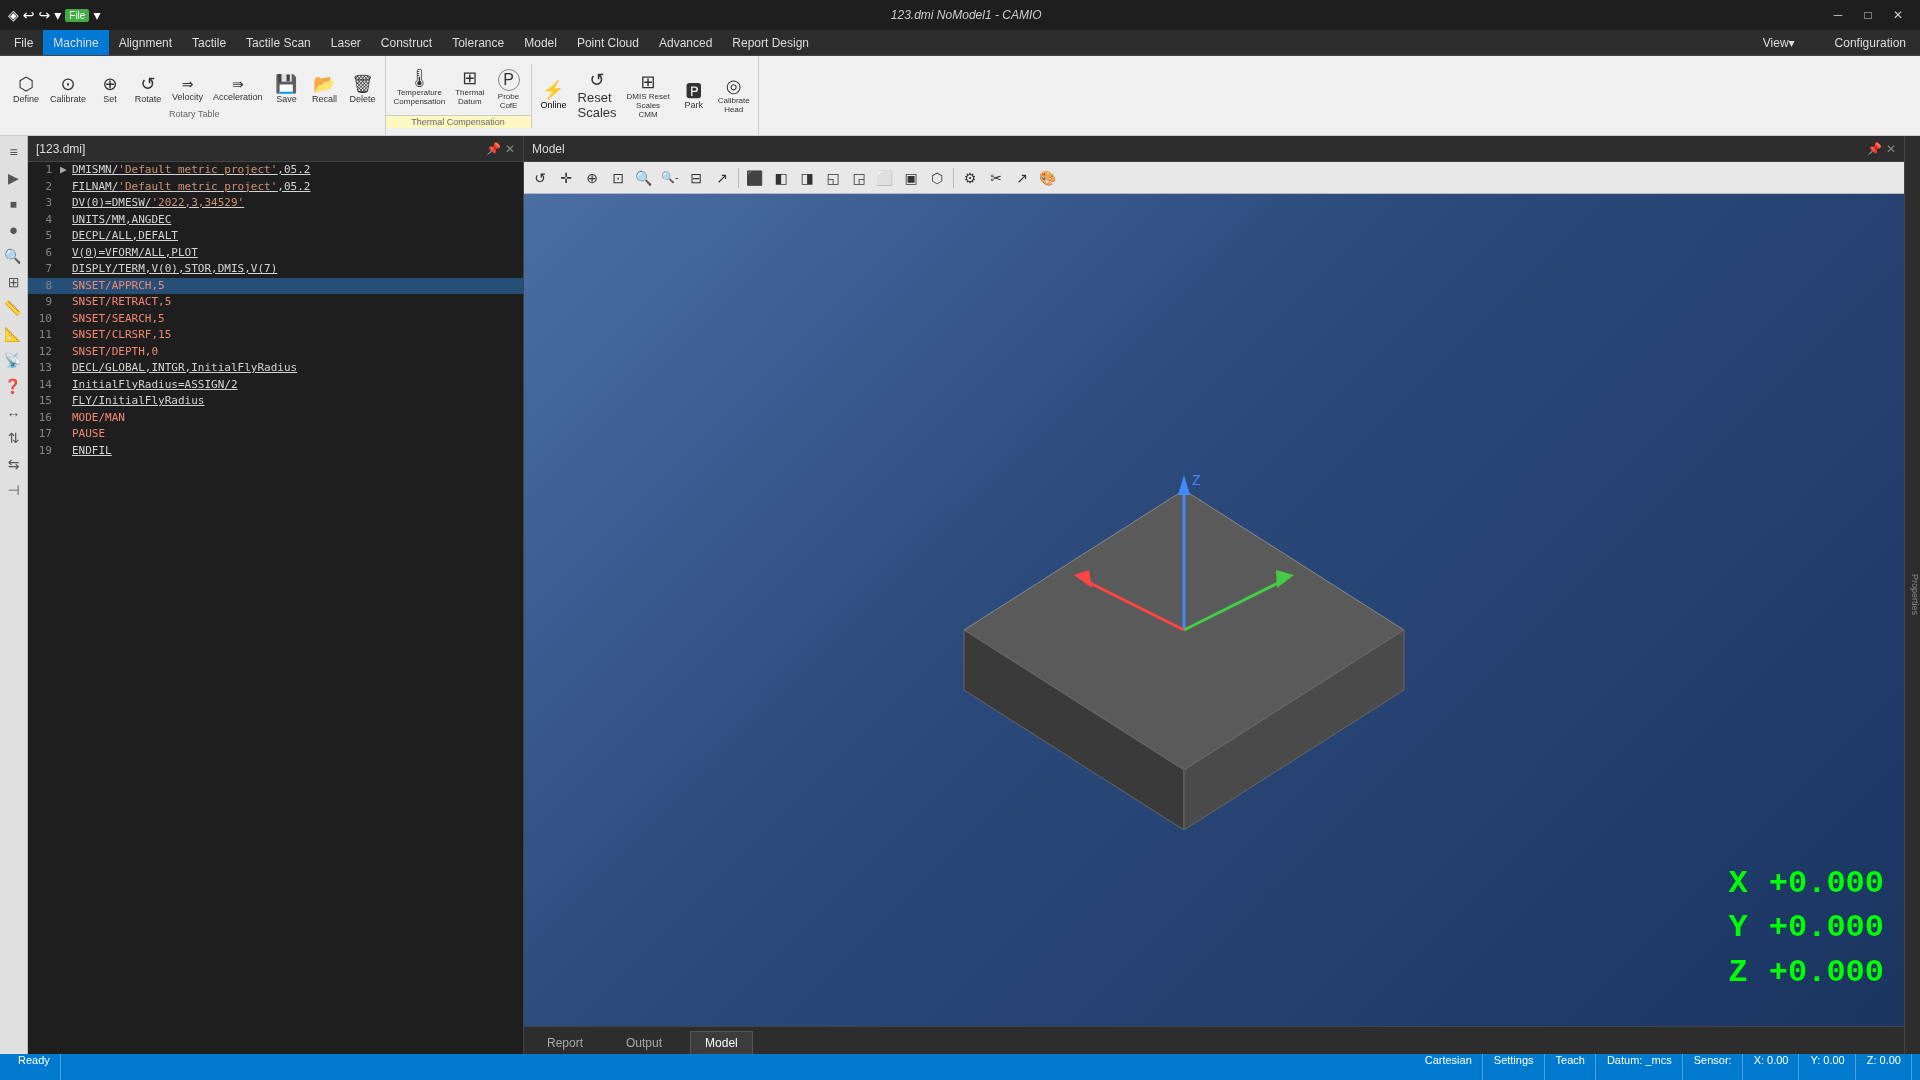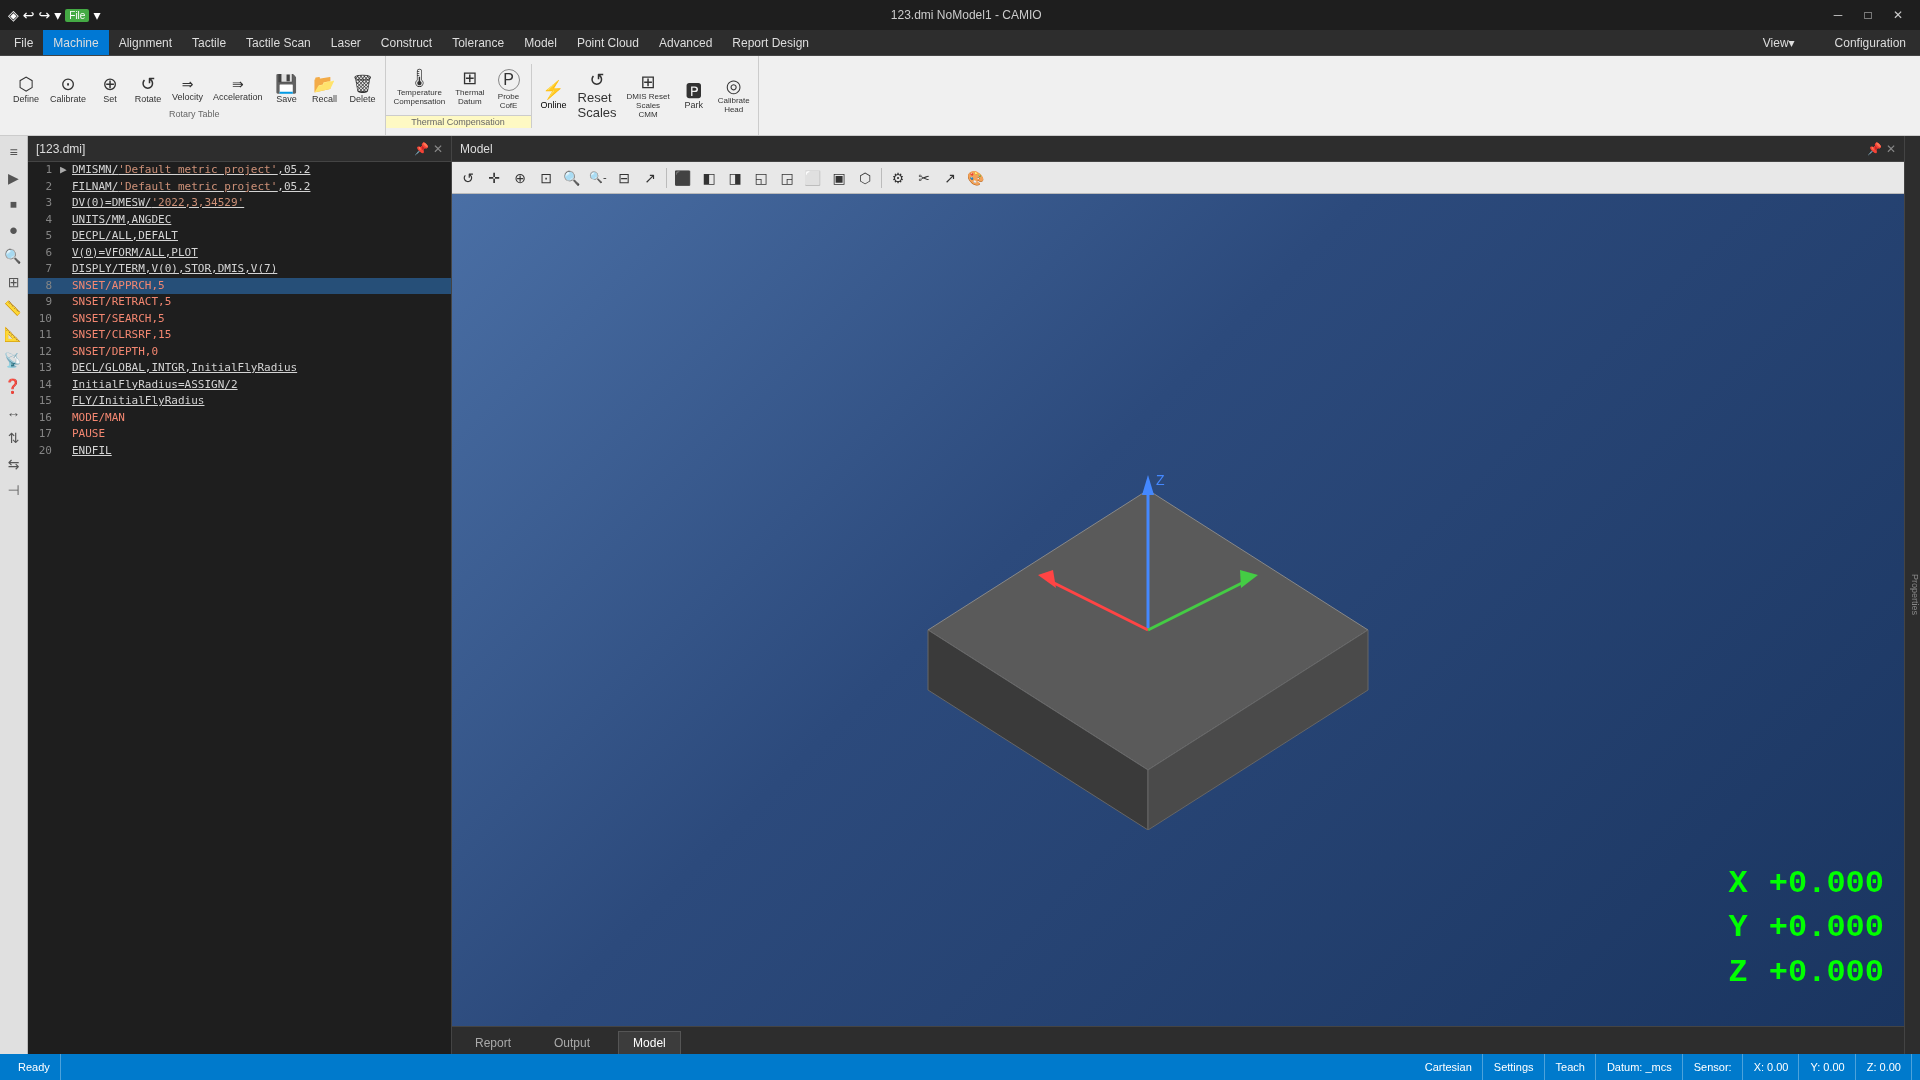--- a/index.html
+++ b/index.html
@@ -9,21 +9,21 @@
     #title-bar {
       height: 30px;
       background: #1e1e1e;
       display: flex;
       align-items: center;
       padding: 0 8px;
       user-select: none;
     }
     #title-bar .title-icon { display: flex; gap: 4px; align-items: center; margin-right: 8px; }
     #title-bar .title-icon span { font-size: 14px; }
-    #title-text { flex: 1; text-align: center; font-size: 12px; color: #ccc; }
+    #title-text { flex: 1; text-align: center; font-size: 12px; color: #ccc; font-style: italic; }
     #window-controls { display: flex; gap: 2px; }
     #window-controls button { background: none; border: none; color: #ccc; width: 28px; height: 22px; cursor: pointer; font-size: 12px; }
 
     
     #menu-bar {
       height: 26px;
       background: #2d2d2d;
       display: flex;
       align-items: center;
       padding: 0 4px;
@@ -131,21 +131,21 @@
       align-items: center;
       justify-content: center;
       cursor: pointer;
       font-size: 14px;
       color: #555;
       border-radius: 2px;
     }
 
     
     #code-panel {
-      width: 424px;
+      width: 496px;
       background: #1e1e1e;
       display: flex;
       flex-direction: column;
       border-right: 1px solid #444;
     }
     #code-panel-header {
       height: 26px;
       background: #2d2d2d;
       display: flex;
       align-items: center;
@@ -298,21 +298,21 @@
       align-items: center;
       padding: 0 8px;
       font-size: 11px;
       color: #fff;
       gap: 1px;
     }
     #status-bar .status-item {
       padding: 0 10px;
       height: 100%;
       display: flex;
-      align-items: center;
+      align-items: flex-start;
       border-right: 1px solid rgba(255,255,255,0.3);
       cursor: pointer;
     }
     #status-bar .coord-status { margin-left: auto; display: flex; gap: 0; }
 
     
     #model-3d-svg {
       position: absolute;
       top: 50%;
       left: 50%;
@@ -553,21 +553,21 @@
         <span class="line-num">16</span>
         <span class="line-arrow"></span>
         <span class="line-code code-red">MODE/MAN</span>
       </div>
       <div class="code-line">
         <span class="line-num">17</span>
         <span class="line-arrow"></span>
         <span class="line-code code-red">PAUSE</span>
       </div>
       <div class="code-line">
-        <span class="line-num">20</span>
+        <span class="line-num">19</span>
         <span class="line-arrow"></span>
         <span class="line-code code-white">ENDFIL</span>
       </div>
     </div>
   </div>
 
   <div id="model-view">
     <div id="model-header">
       <span>Model</span>
       <div class="panel-icons">

